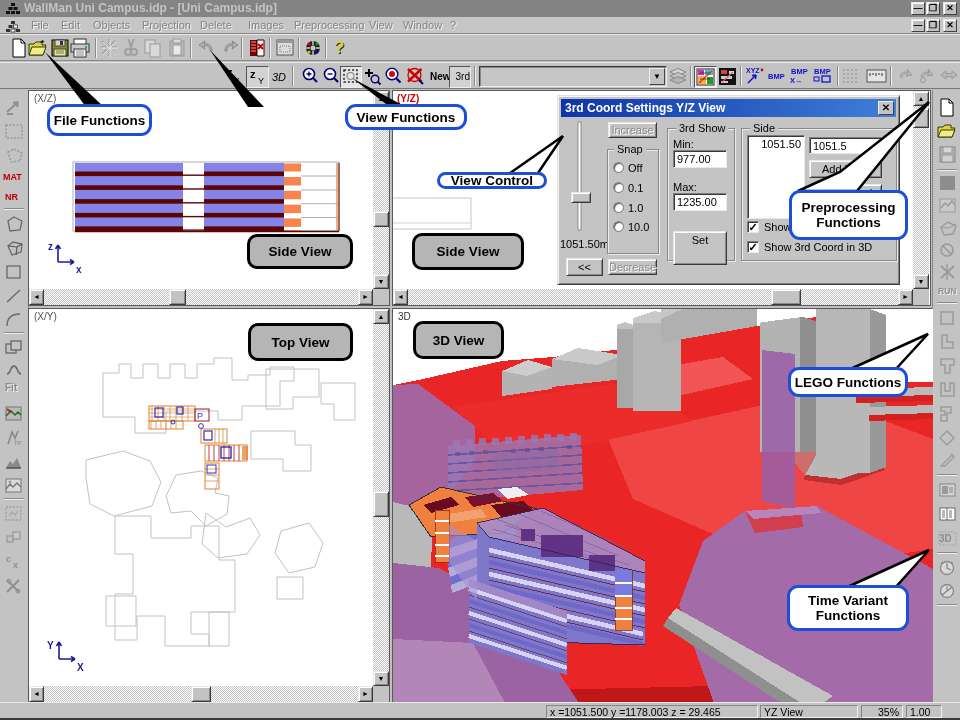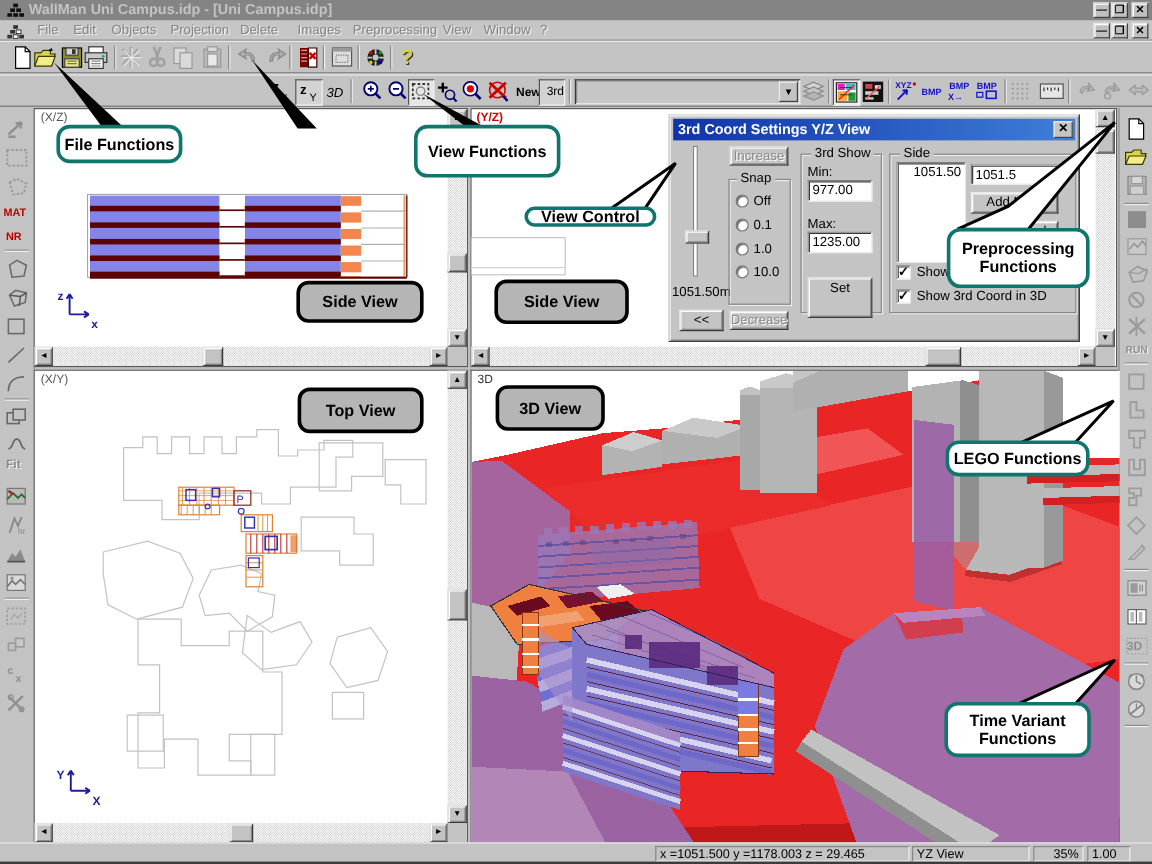--- a/index.html
+++ b/index.html
@@ -17,21 +17,21 @@
 #rbar{left:932px;top:90px;width:28px;height:612px;background:#c3c3c3;border-left:1px solid #8a8a8a}
 .lsep{position:absolute;left:4px;width:20px;height:2px;border-top:1px solid #8a8a8a;border-bottom:1px solid #efefef}
 
 .pane{position:absolute;background:#fff;border:1px solid #5a5a5a}
 .vlab{position:absolute;font-size:10px;color:#555}
 
 .sb{position:absolute;background:#fff;background-image:linear-gradient(45deg,#c3c3c3 25%,transparent 25%,transparent 75%,#c3c3c3 75%),linear-gradient(45deg,#c3c3c3 25%,transparent 25%,transparent 75%,#c3c3c3 75%);background-size:2px 2px;background-position:0 0,1px 1px}
 .sbb{position:absolute;background:#c3c3c3;border:1px solid;border-color:#e9e9e9 #3a3a3a #3a3a3a #e9e9e9;box-shadow:inset 1px 1px 0 #fff,inset -1px -1px 0 #888;font-size:7px;color:#000;text-align:center}
 .thumb{position:absolute;background:#c3c3c3;border:1px solid;border-color:#e9e9e9 #3a3a3a #3a3a3a #e9e9e9;box-shadow:inset 1px 1px 0 #fff,inset -1px -1px 0 #888}
 
-.co{position:absolute;background:#fff;border:3px solid #0f766e;border-radius:11px;font-weight:bold;font-size:13.5px;color:#000;display:flex;align-items:center;justify-content:center;text-align:center;letter-spacing:0px;line-height:15px}
+.co{position:absolute;background:#fff;border:3px solid #1d4ed8;border-radius:11px;font-weight:bold;font-size:13.5px;color:#000;display:flex;align-items:center;justify-content:center;text-align:center;letter-spacing:0px;line-height:15px}
 .gco{position:absolute;background:#b5b5b5;border:3px solid #000;border-radius:10px;font-weight:bold;font-size:13.5px;color:#000;display:flex;align-items:center;justify-content:center}
 
 #dlg{left:557px;top:95px;width:343px;height:190px;background:#c4c4c4;border:1px solid;border-color:#dfdfdf #3c3c3c #3c3c3c #dfdfdf;box-shadow:inset 1px 1px 0 #f4f4f4,inset -1px -1px 0 #808080}
 #dlgtitle{position:absolute;left:3px;top:3px;width:335px;height:18px;background:linear-gradient(90deg,#0f34a8,#3f7fd8);color:#fff;font-weight:bold;font-size:12px;line-height:18px;padding-left:4px}
 .dbtn{position:absolute;background:#c4c4c4;border:1px solid;border-color:#e9e9e9 #3a3a3a #3a3a3a #e9e9e9;box-shadow:inset 1px 1px 0 #fff,inset -1px -1px 0 #888;font-size:11px;text-align:center;color:#000}
 .dbtn.dis{color:#8a8a8a;text-shadow:1px 1px 0 #fff}
 .dedit{position:absolute;background:#fff;border:1px solid;border-color:#7d7d7d #e9e9e9 #e9e9e9 #7d7d7d;box-shadow:inset 1px 1px 0 #3a3a3a;font-size:11px;color:#000;padding:2px 0 0 3px}
 .dgroup{position:absolute;border:1px solid #898989;box-shadow:1px 1px 0 #ececec,inset 1px 1px 0 #ececec}
 .dglab{position:absolute;top:-7px;background:#c4c4c4;font-size:11px;padding:0 3px;color:#000}
 .dtext{position:absolute;font-size:11px;color:#000}
@@ -779,21 +779,21 @@
 <svg class="abs" style="left:0;top:0;pointer-events:none" width="960" height="720">
 <polygon points="45,52 86,107 104,107" fill="#000"></polygon>
 <polygon points="210,50 248,107 264,107" fill="#000"></polygon>
 <polygon points="352,78 390,107 406,107" fill="#000"></polygon>
 <polygon points="563,136 536,176 506,176" fill="#fff" stroke="#000" stroke-width="2.5"></polygon>
 <polygon points="929,102 840,172 798,191 857,191" fill="#fff" stroke="#000" stroke-width="2.5"></polygon>
 <polygon points="928,334 846,371 894,371" fill="#fff" stroke="#000" stroke-width="2.5"></polygon>
 <polygon points="929,550 843,589 894,589" fill="#fff" stroke="#000" stroke-width="2.5"></polygon>
 </svg>
 <div class="co" style="left:47px;top:104px;width:105px;height:32px">File Functions</div>
-<div class="co" style="left:345px;top:104px;width:122px;height:44px">View Functions</div>
+<div class="co" style="left:345px;top:104px;width:122px;height:26px">View Functions</div>
 <div class="co" style="left:437px;top:172px;width:110px;height:17px">View Control</div>
 <div class="co" style="left:789px;top:190px;width:119px;height:50px">Preprocessing<br>Functions</div>
 <div class="co" style="left:788px;top:367px;width:120px;height:30px">LEGO Functions</div>
 <div class="co" style="left:787px;top:585px;width:122px;height:46px">Time Variant<br>Functions</div>
 <div class="gco" style="left:247px;top:234px;width:106px;height:35px">Side View</div>
 <div class="gco" style="left:412px;top:233px;width:112px;height:37px">Side View</div>
 <div class="gco" style="left:248px;top:323px;width:105px;height:38px">Top View</div>
 <div class="gco" style="left:413px;top:321px;width:91px;height:38px">3D View</div>
 
 <div class="abs" id="status">

